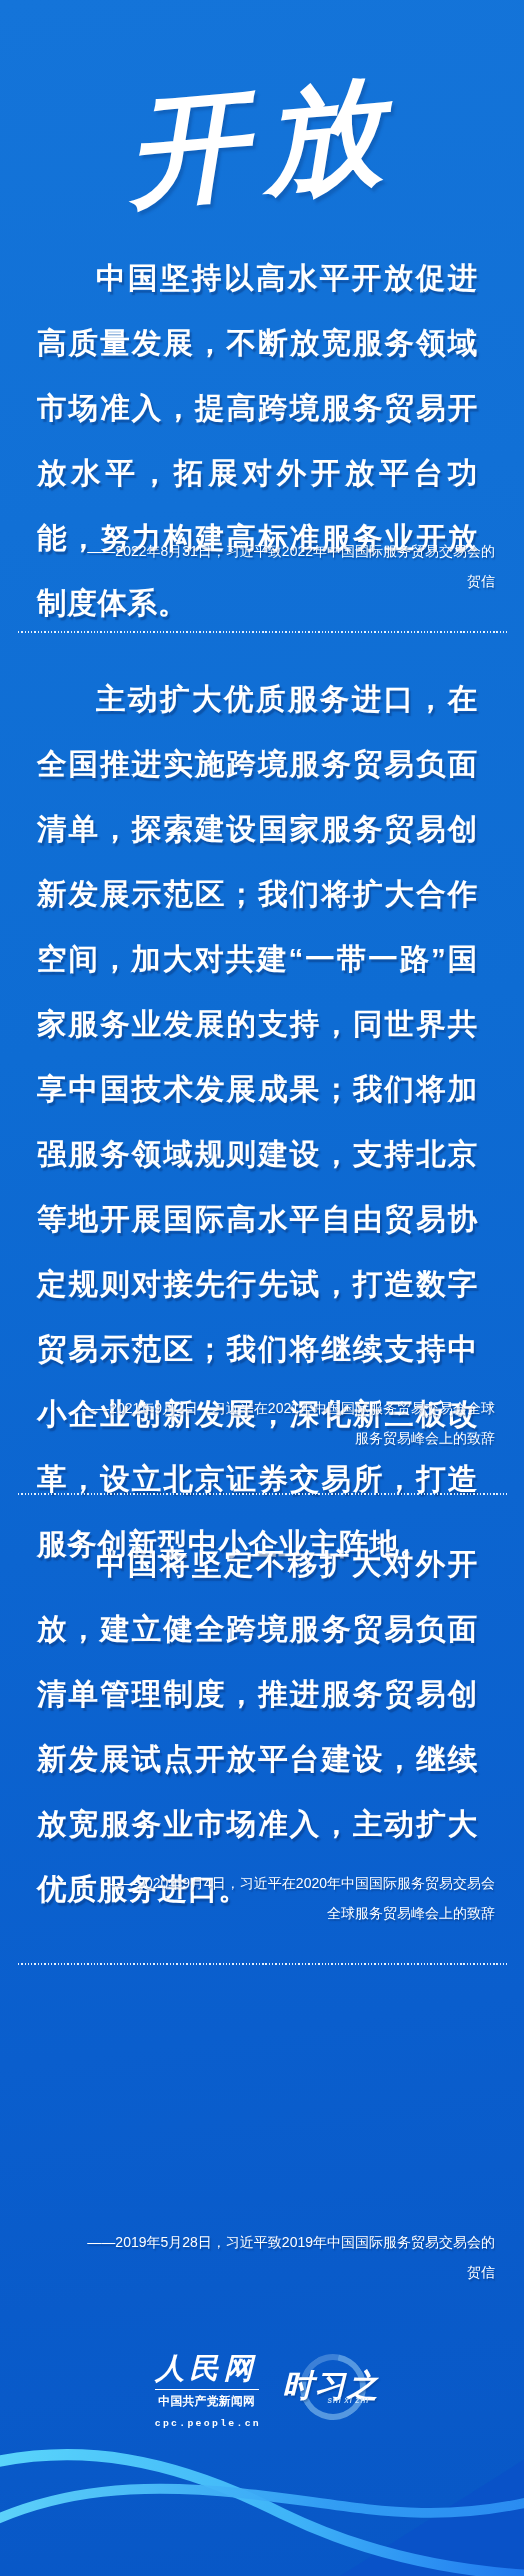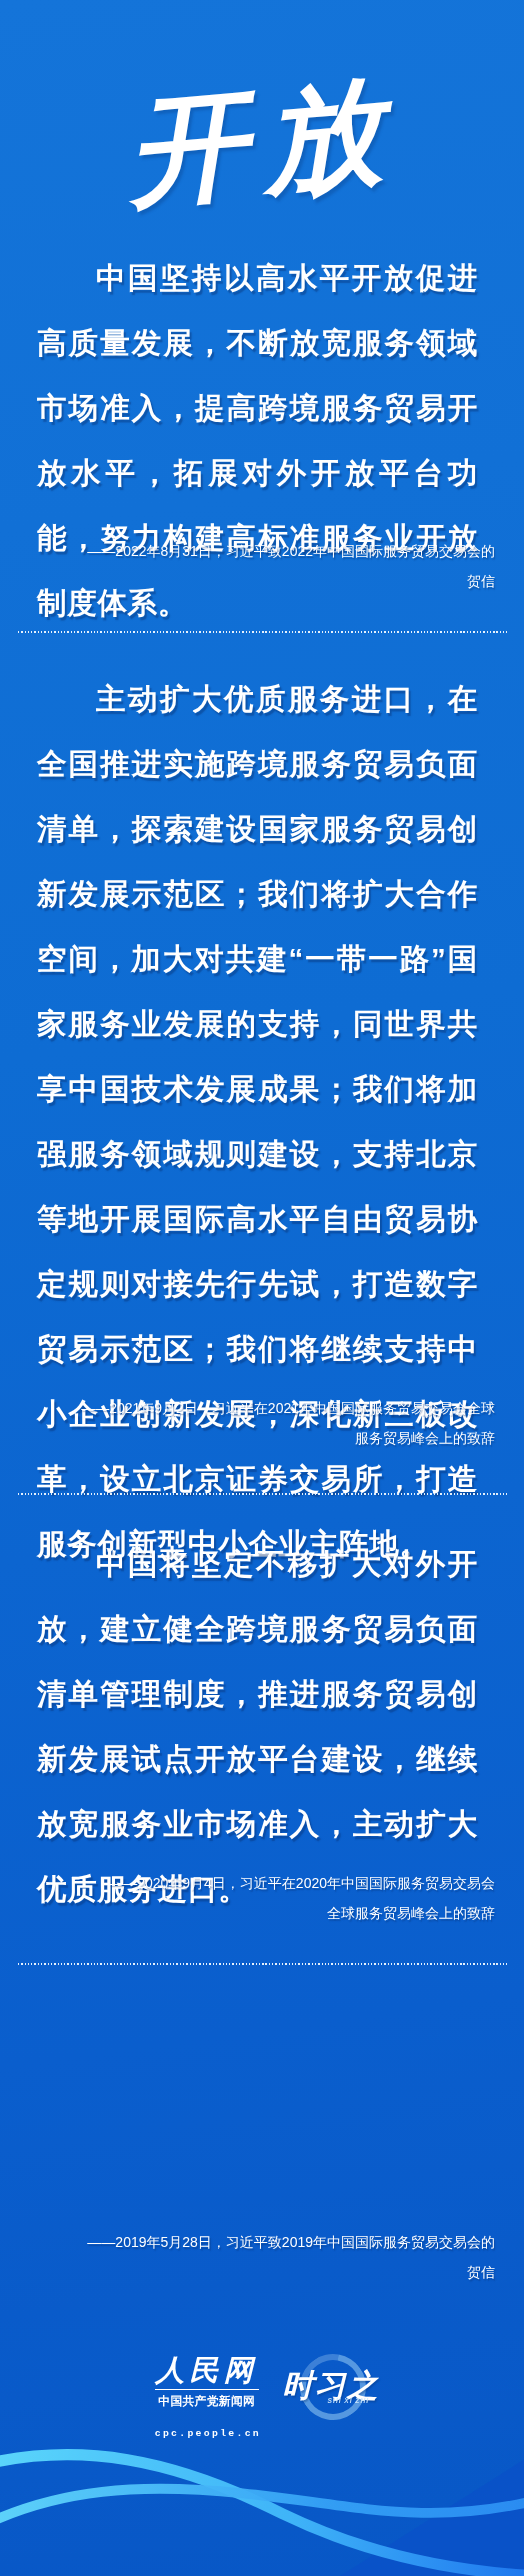--- a/index.html
+++ b/index.html
@@ -92,35 +92,35 @@
     gap: 23.6px;
     color: #ffffff;
   }
   .people { width: 104px; text-align: center; }
   .people-script {
     font-size: 29px;
     line-height: 33px;
     font-weight: 700;
     font-style: italic;
     letter-spacing: 5.2px;
-    font-family: Liberation Sans, sans-serif;
+    font-family: Liberation Mono, monospace;
   }
   .people-line { height: 1.3px; background: #ffffff; margin: 2px 0 3.3px; }
   .people-cpc {
     font-size: 11.8px;
     font-weight: 700;
     letter-spacing: 0.3px;
     white-space: nowrap;
     line-height: 14.4px;
   }
   .people-url {
     font-size: 9.8px;
     font-weight: 700;
     letter-spacing: 2.3px;
-    margin-top: 20px;
+    margin-top: 10px;
     font-family: "Liberation Mono", monospace;
   }
   .sxz { position: relative; width: 88px; height: 68px; }
   .sxz-ring {
     position: absolute;
     right: 3.9px; top: 0px;
     width: 54px; height: 54px;
     border-radius: 50%;
     border: 6.6px solid rgba(150, 205, 245, 0.55);
     border-top-color: rgba(180, 220, 250, 0.3);

